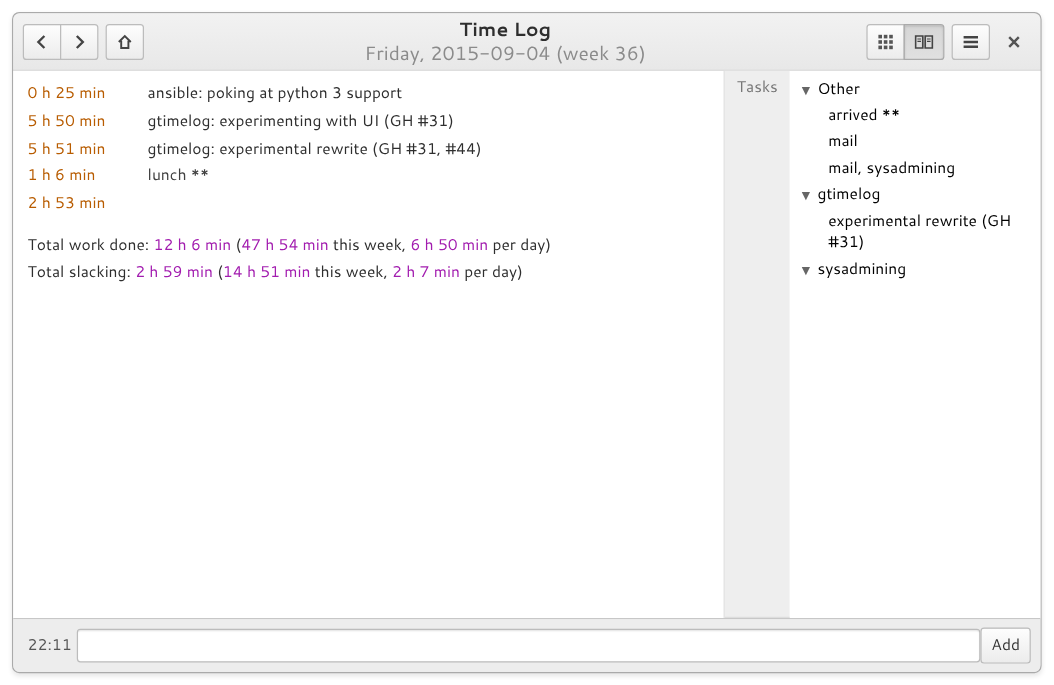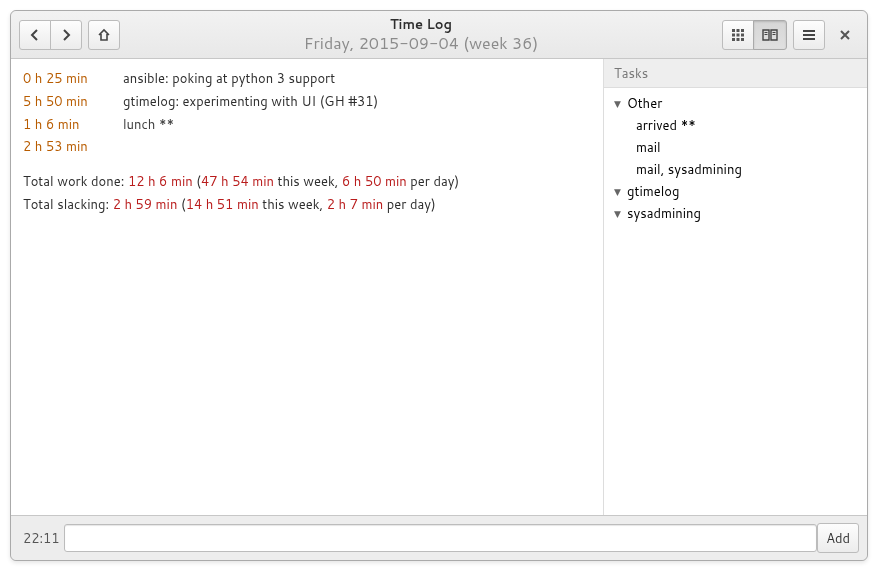--- a/index.html
+++ b/index.html
@@ -48,21 +48,21 @@
 .btn.active {
   background: linear-gradient(to bottom, #d6d6d6, #e0e0e0);
   border-color: #aaa;
   box-shadow: inset 0 1px 2px rgba(0,0,0,0.15);
 }
 .btn-group { display: flex; }
 .btn-group .btn { border-radius: 0; margin-left: -1px; }
 .btn-group .btn:first-child { border-radius: 3px 0 0 3px; margin-left: 0; }
 .btn-group .btn:last-child { border-radius: 0 3px 3px 0; }
 .title-block { flex: 1; text-align: center; display: flex; flex-direction: column; justify-content: center; line-height: 1.2; }
-.title { font-weight: bold; color: #2e2e2e; font-size: 13px; }
+.title { font-weight: bold; color: #2e2e2e; font-size: 16px; }
 .subtitle { color: #8b8b8b; font-size: 16px; }
 .close-btn {
   width: 28px; height: 28px; border: none; background: transparent;
   font-size: 16px; color: #555; cursor: pointer; display:flex; align-items:center; justify-content:center;
 }
 .content {
   flex: 1;
   display: flex;
   background: #fff;
   border-bottom: 1px solid #c7c7c7;
@@ -73,27 +73,27 @@
   padding: 8px 12px;
   overflow: auto;
   color: #2e2e2e;
   line-height: 1.75;
 }
 .entry { display: flex; }
 .dur { color: #b85c00; width: 100px; flex-shrink: 0; }
 .desc { flex: 1; }
 .slack { color: #404040; }
 .totals { margin-top: 12px; line-height: 1.8; }
-.orange { color: #b91c1c; }
+.orange { color: #a21caf; }
 .sidebar {
   width: 264px;
   border-left: 1px solid #ddd;
   background: #fff;
   display: flex;
-  flex-direction: column;
+  flex-direction: row;
 }
 .sidebar-header {
   background: #eeeeee;
   border-bottom: 1px solid #ddd;
   padding: 5px 10px;
   color: #777;
   font-size: 13px;
 }
 .tree { padding: 4px 0; overflow:auto; }
 .tree-group { padding: 2px 10px; display:flex; align-items:center; gap:3px; cursor:pointer; }
@@ -192,20 +192,24 @@
       <div id="entries">
           <div class="entry">
             <span class="dur">0 h 25 min</span>
             <span class="desc">ansible: poking at python 3 support</span>
           </div>
           <div class="entry">
             <span class="dur">5 h 50 min</span>
             <span class="desc">gtimelog: experimenting with UI (GH #31)</span>
           </div>
           <div class="entry">
+            <span class="dur">5 h 51 min</span>
+            <span class="desc">gtimelog: experimental rewrite (GH #31, #44)</span>
+          </div>
+          <div class="entry">
             <span class="dur">1 h 6 min</span>
             <span class="desc slack">lunch **</span>
           </div>
           <div class="entry">
             <span class="dur">2 h 53 min</span>
           </div>
         </div>
       <div class="totals">
         <div>
           <span>Total work done: </span><span class="orange">12 h 6 min</span><span> (</span><span class="orange">47 h 54 min</span><span> this week, </span><span class="orange">6 h 50 min</span><span> per day)</span>
@@ -223,20 +227,21 @@
             <span class="expander">▼</span>
             <span>Other</span>
           </div>
           <div class="tree-item">arrived **</div>
           <div class="tree-item">mail</div>
           <div class="tree-item">mail, sysadmining</div>
           <div class="tree-group">
             <span class="expander">▼</span>
             <span>gtimelog</span>
           </div>
+          <div class="tree-item">experimental rewrite (GH #31)</div>
           <div class="tree-group">
             <span class="expander">▼</span>
             <span>sysadmining</span>
           </div>
         </div>
     </div>
   </div>
 
   <div class="footer">
     <span class="time-label">22:11</span>

